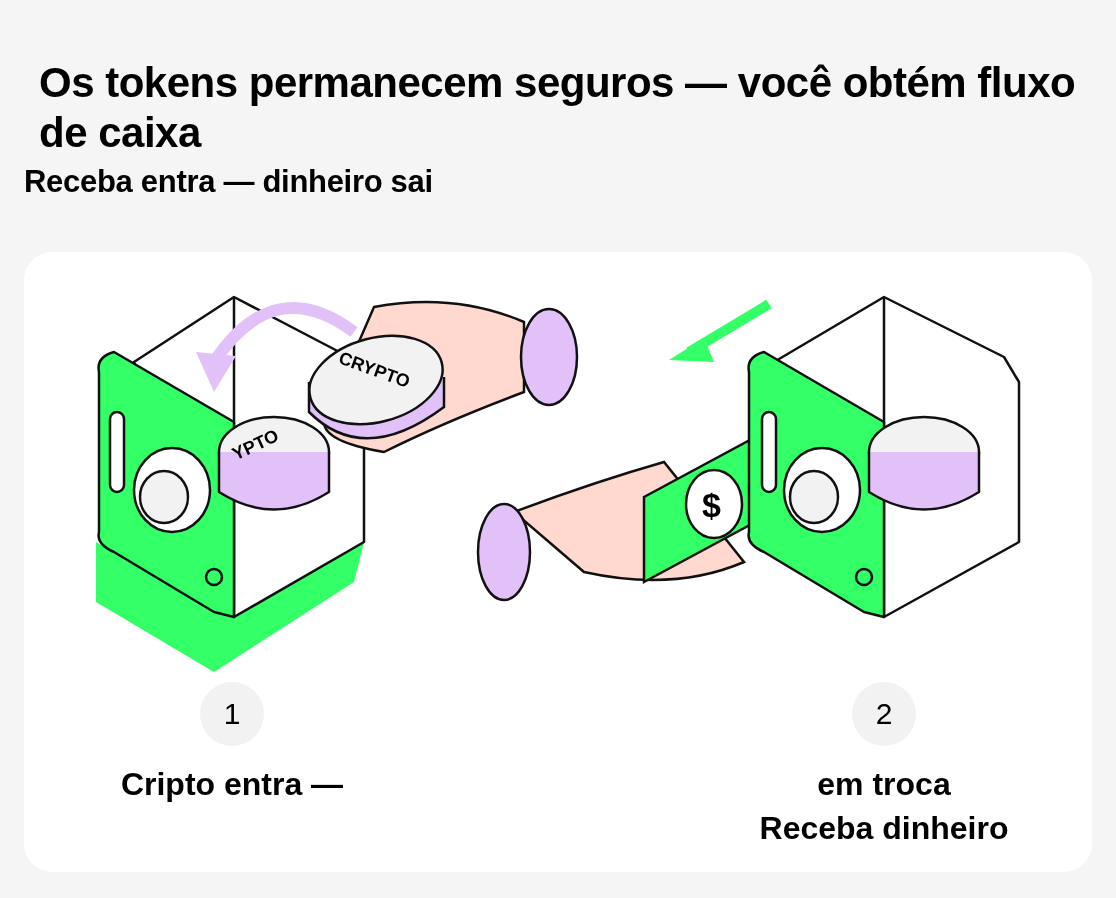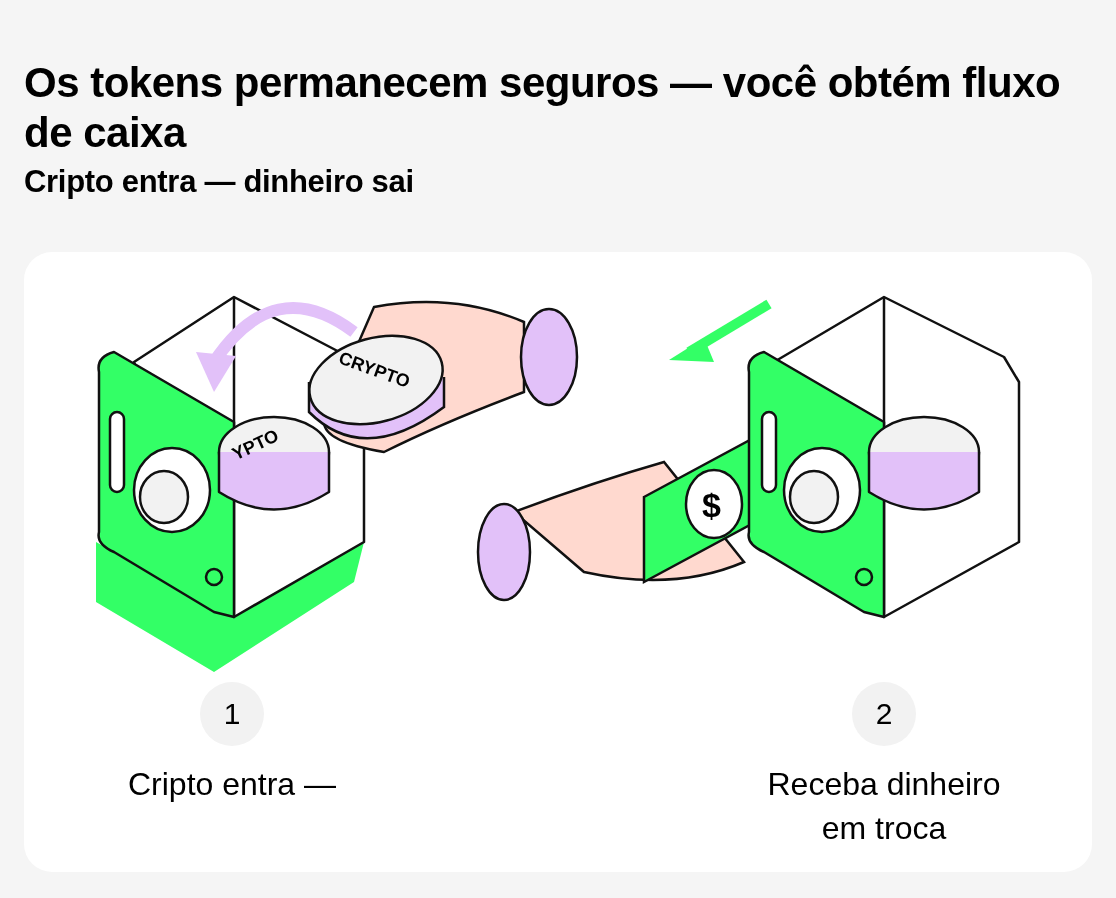--- a/index.html
+++ b/index.html
@@ -1,29 +1,29 @@
 <!DOCTYPE html>
 <html><head>
 <meta charset="utf-8">
 <style>
   html,body{margin:0;padding:0;}
   body{width:1116px;height:898px;background:#f5f5f5;font-family:"Liberation Sans",sans-serif;color:#000;overflow:hidden;position:relative;}
-  .title{position:absolute;left:24px;top:30px;font-size:42px;font-weight:700;line-height:50px;letter-spacing:-0.5px;width:1060px;}
+  .title{position:absolute;left:39px;top:30px;font-size:42px;font-weight:700;line-height:50px;letter-spacing:-0.5px;width:1060px;}
   .subtitle{position:absolute;left:24px;top:164px;font-size:31px;font-weight:700;letter-spacing:-0.3px;}
   .card{position:absolute;left:24px;top:252px;width:1068px;height:620px;background:#fff;border-radius:28px;}
   .illus{position:absolute;left:0;top:0;width:1068px;height:420px;}
   .step{position:absolute;top:430px;width:400px;text-align:center;}
   .badge{width:64px;height:64px;border-radius:50%;background:#f2f2f2;margin:0 auto;display:flex;align-items:center;justify-content:center;font-size:30px;}
-  .step-text{margin-top:16px;font-size:32px;line-height:44px;}
+  .step-text{margin-top:16px;font-size:32px;line-height:44px;font-weight:bold;}
 </style>
 </head>
 <body>
 
 <h1 class="title">Os tokens permanecem seguros — você obtém fluxo de caixa</h1>
-<div class="subtitle">Cripto entra — dinheiro sai</div>
+<div class="subtitle">Receba entra — dinheiro sai</div>
 
 <div class="card">
   <svg class="illus" viewBox="0 0 1068 420" xmlns="http://www.w3.org/2000/svg">
 
     <g stroke="#111" stroke-width="2.5" stroke-linejoin="round">
       <path d="M72 350 L190 420 L330 330 L340 290 L200 360 L72 290 Z" fill="#33ff66" stroke="none"></path>
       <path d="M110 110 L210 45 L325 105 L340 130 L340 290 L210 365 L190 345 Z" fill="#fff"></path>
       <line x1="210" y1="45" x2="210" y2="365"></line>
       <path d="M75 120 Q72 105 90 100 L210 170 L210 365 L190 360 L90 300 Q72 292 75 280 Z" fill="#33ff66"></path>
       <rect x="86" y="160" width="14" height="80" rx="7" fill="#fff"></rect>
@@ -76,17 +76,17 @@
   <div class="step" style="left:8px;">
     <div class="badge">1</div>
     <div class="step-text">
       <div>Cripto entra —</div>
     </div>
   </div>
 
   <div class="step" style="left:660px;">
     <div class="badge">2</div>
     <div class="step-text">
+      <div>em troca</div>
       <div>Receba dinheiro</div>
-      <div>em troca</div>
     </div>
   </div>
 </div>
 
 </body></html>

